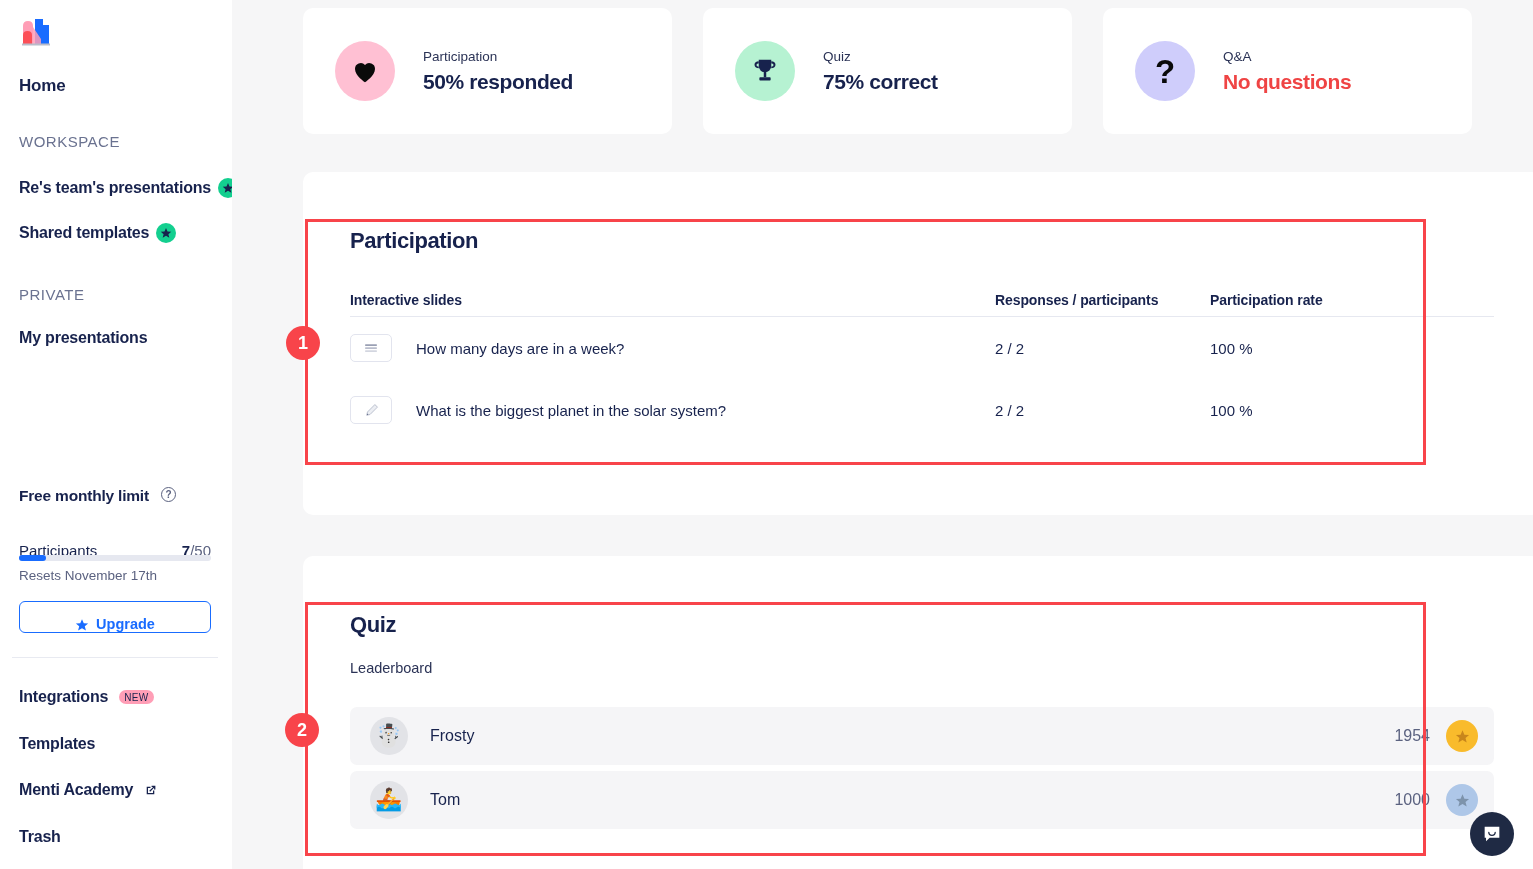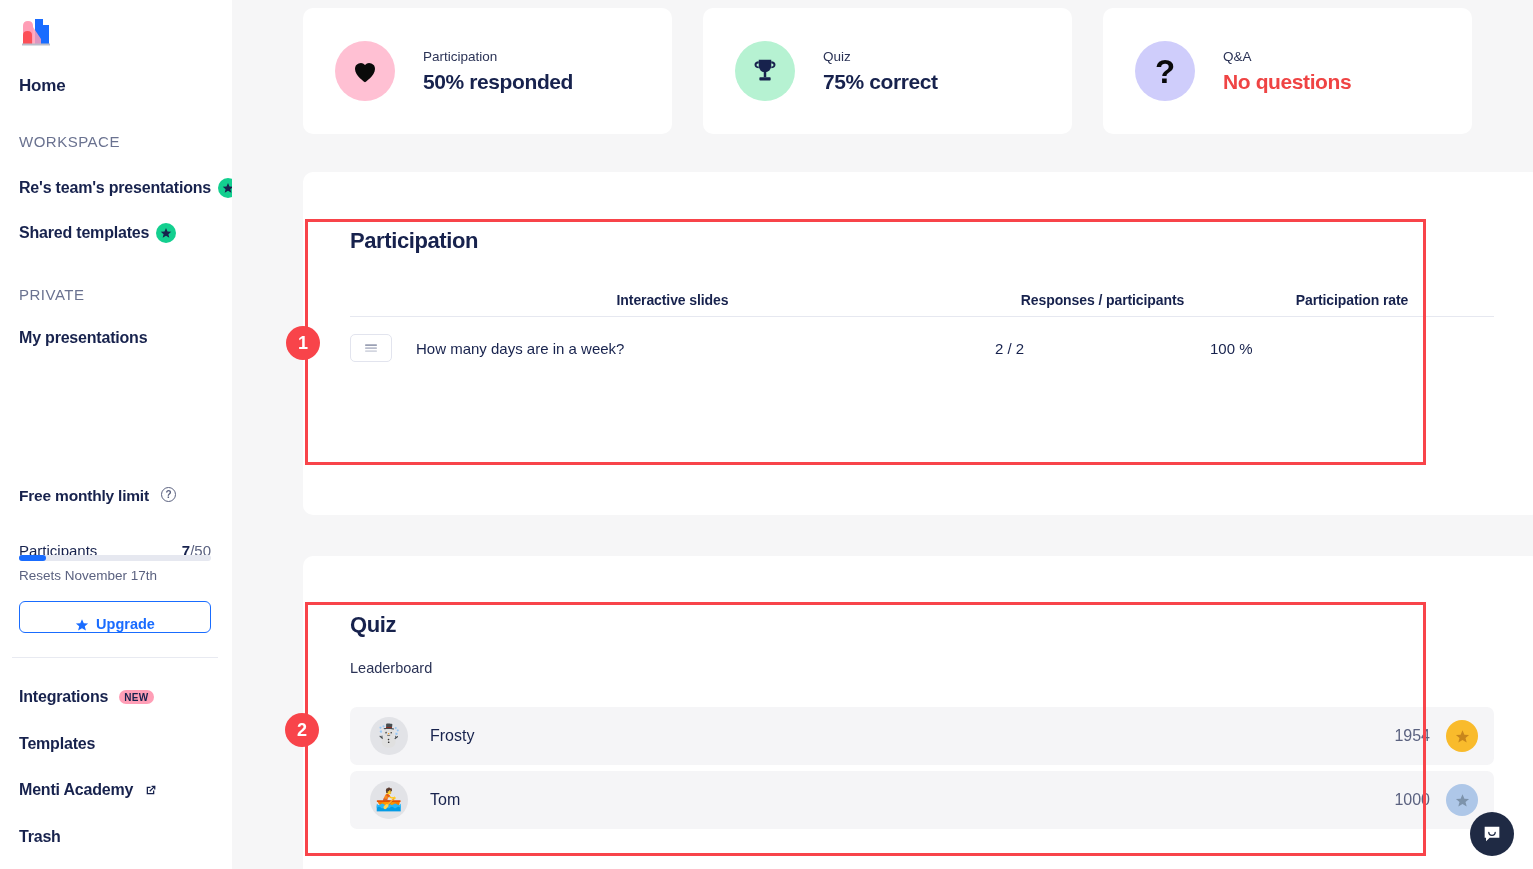--- a/index.html
+++ b/index.html
@@ -88,21 +88,21 @@
     cursor: pointer;
   }
   .upgrade-btn svg { width: 14px; height: 14px; }
   .divider-line {
     position: absolute; left: 12px; top: 657px;
     width: 206px; height: 1px; background: #e8eaf1;
   }
   .badge-new {
     display: inline-block;
     background: #ff9eb6; color: #17224d;
-    font-size: 10px; font-weight: 700; letter-spacing: 0.4px;
+    font-size: 10px; font-weight: 400; letter-spacing: 0.4px;
     padding: 2px 5px 1px 5px; border-radius: 7px;
     margin-left: 4px; vertical-align: 2px;
   }
   .ext-icon { width: 13px; height: 13px; margin-left: 4px; }
 
   
   .main {
     position: absolute; left: 232px; top: 0;
     width: 1301px; height: 869px;
     background: #f6f6f7;
@@ -126,21 +126,21 @@
   .panel {
     position: absolute; background: #fff; border-radius: 10px;
   }
   .panel-title {
     font-size: 22px; font-weight: 700; letter-spacing: -0.4px; color: #17224d;
   }
   .subhead { font-size: 14.5px; color: #2b3356; }
 
   table.ptable { width: 100%; border-collapse: collapse; }
   table.ptable th {
-    text-align: center; font-size: 14px; font-weight: 700;
+    text-align: left; font-size: 14px; font-weight: 700;
     color: #17224d; padding: 0 0 8px 0; letter-spacing: -0.1px;
   }
   table.ptable thead tr { border-bottom: 1.5px solid #e6e8f0; }
   table.ptable td {
     font-size: 15px; color: #17224d; padding: 17px 0 17px 0;
     vertical-align: middle;
   }
   .type-icon-box {
     width: 42px; height: 28px; border: 1px solid #e2e4ee;
     border-radius: 5px; display: flex; align-items: center; justify-content: center;
@@ -350,20 +350,35 @@
                       <rect x="4" y="11" width="16" height="2.2" rx="1" fill="#b9bdcc"></rect>
                       <rect x="4" y="15" width="16" height="2.2" rx="1" fill="#d3d6e0"></rect>
                     </svg>
                   </span>
                   <span>How many days are in a week?</span>
                 </div>
               </td>
               <td>2 / 2</td>
               <td>100 %</td>
             </tr>
+            <tr>
+              <td>
+                <div class="slide-cell">
+                  <span class="type-icon-box">
+                    <svg viewBox="0 0 24 24" width="17" height="17">
+                      <path d="M16.8 3.6l3.6 3.6-10.5 10.5-4.6 1 1-4.6z" fill="#eceef3" stroke="#aab0c2" stroke-width="1.1"></path>
+                      <path d="M5.3 18.7l1-2.4 1.4 1.4z" fill="#5b6280"></path>
+                    </svg>
+                  </span>
+                  <span>What is the biggest planet in the solar system?</span>
+                </div>
+              </td>
+              <td>2 / 2</td>
+              <td>100 %</td>
+            </tr>
           </tbody>
         </table>
       </div>
     </div>
 
     <div class="panel" style="left:71px; top:556px; width:1238px; height:360px;">
       <div class="panel-title" style="position:absolute; left:47px; top:56px;">Quiz</div>
       <div class="subhead" style="position:absolute; left:47px; top:104px;">Leaderboard</div>
 
       <div style="position:absolute; left:47px; top:151px; right:47px;">

